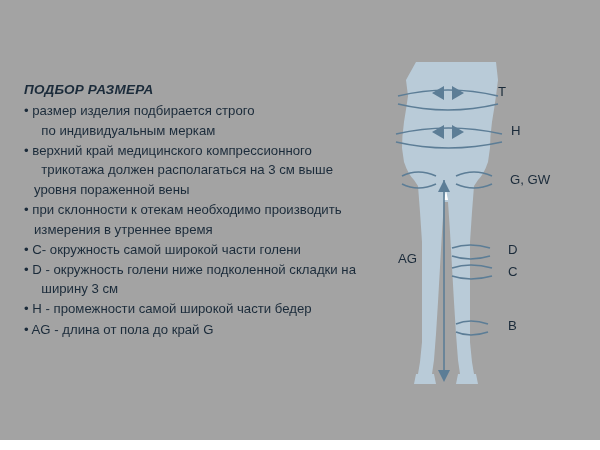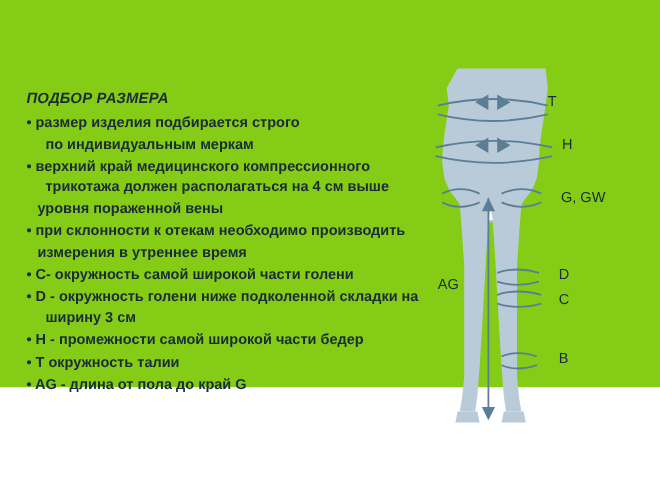--- a/index.html
+++ b/index.html
@@ -9,22 +9,22 @@
   body {
     width: 600px;
     height: 450px;
     background: #ffffff;
     font-family: "Liberation Sans", sans-serif;
     overflow: hidden;
   }
   #page {
     position: relative;
     width: 600px;
-    height: 352px;
-    background: #84cc16;
+    height: 440px;
+    background: #a3a3a3;
   }
   #text-panel {
     position: absolute;
     left: 24px;
     top: 82px;
     width: 376px;
   }
   #panel-title {
     font-weight: bold;
     font-style: italic;
@@ -39,21 +39,20 @@
     padding: 0;
   }
   ul.bullets li {
     font-size: 13.2px;
     line-height: 19.6px;
     color: #1b2b3a;
     margin: 0 0 0.5px 0;
     padding-left: 10px;
     text-indent: -10px;
     white-space: pre-wrap;
-    font-weight: bold;
   }
   #figure {
     position: absolute;
     left: 386px;
     top: 62px;
     width: 200px;
     height: 330px;
   }
   #figure svg {
     display: block;
@@ -69,29 +68,28 @@
 <body>
 
 <div id="page">
 
   <div id="text-panel">
     <div id="panel-title">ПОДБОР РАЗМЕРА</div>
     <ul class="bullets">
       <li>• размер изделия подбирается строго
   по индивидуальным меркам</li>
       <li>• верхний край медицинского компрессионного
-  трикотажа должен располагаться на 4 см выше
+  трикотажа должен располагаться на 3 см выше
 уровня пораженной вены</li>
       <li>• при склонности к отекам необходимо производить
 измерения в утреннее время</li>
       <li>• C- окружность самой широкой части голени</li>
       <li>• D - окружность голени ниже подколенной складки на
   ширину 3 см</li>
       <li>• H - промежности самой широкой части бедер</li>
-      <li>• T окружность талии</li>
       <li>• AG - длина от пола до край G</li>
     </ul>
   </div>
 
   <div id="figure">
     <svg width="200" height="330" viewBox="0 0 200 330" xmlns="http://www.w3.org/2000/svg">
       <g>
 
         <path d="M30,0 L110,0 L112,18 L110,34 Q108,48 106,60
                  Q104,74 104,86 L102,100

